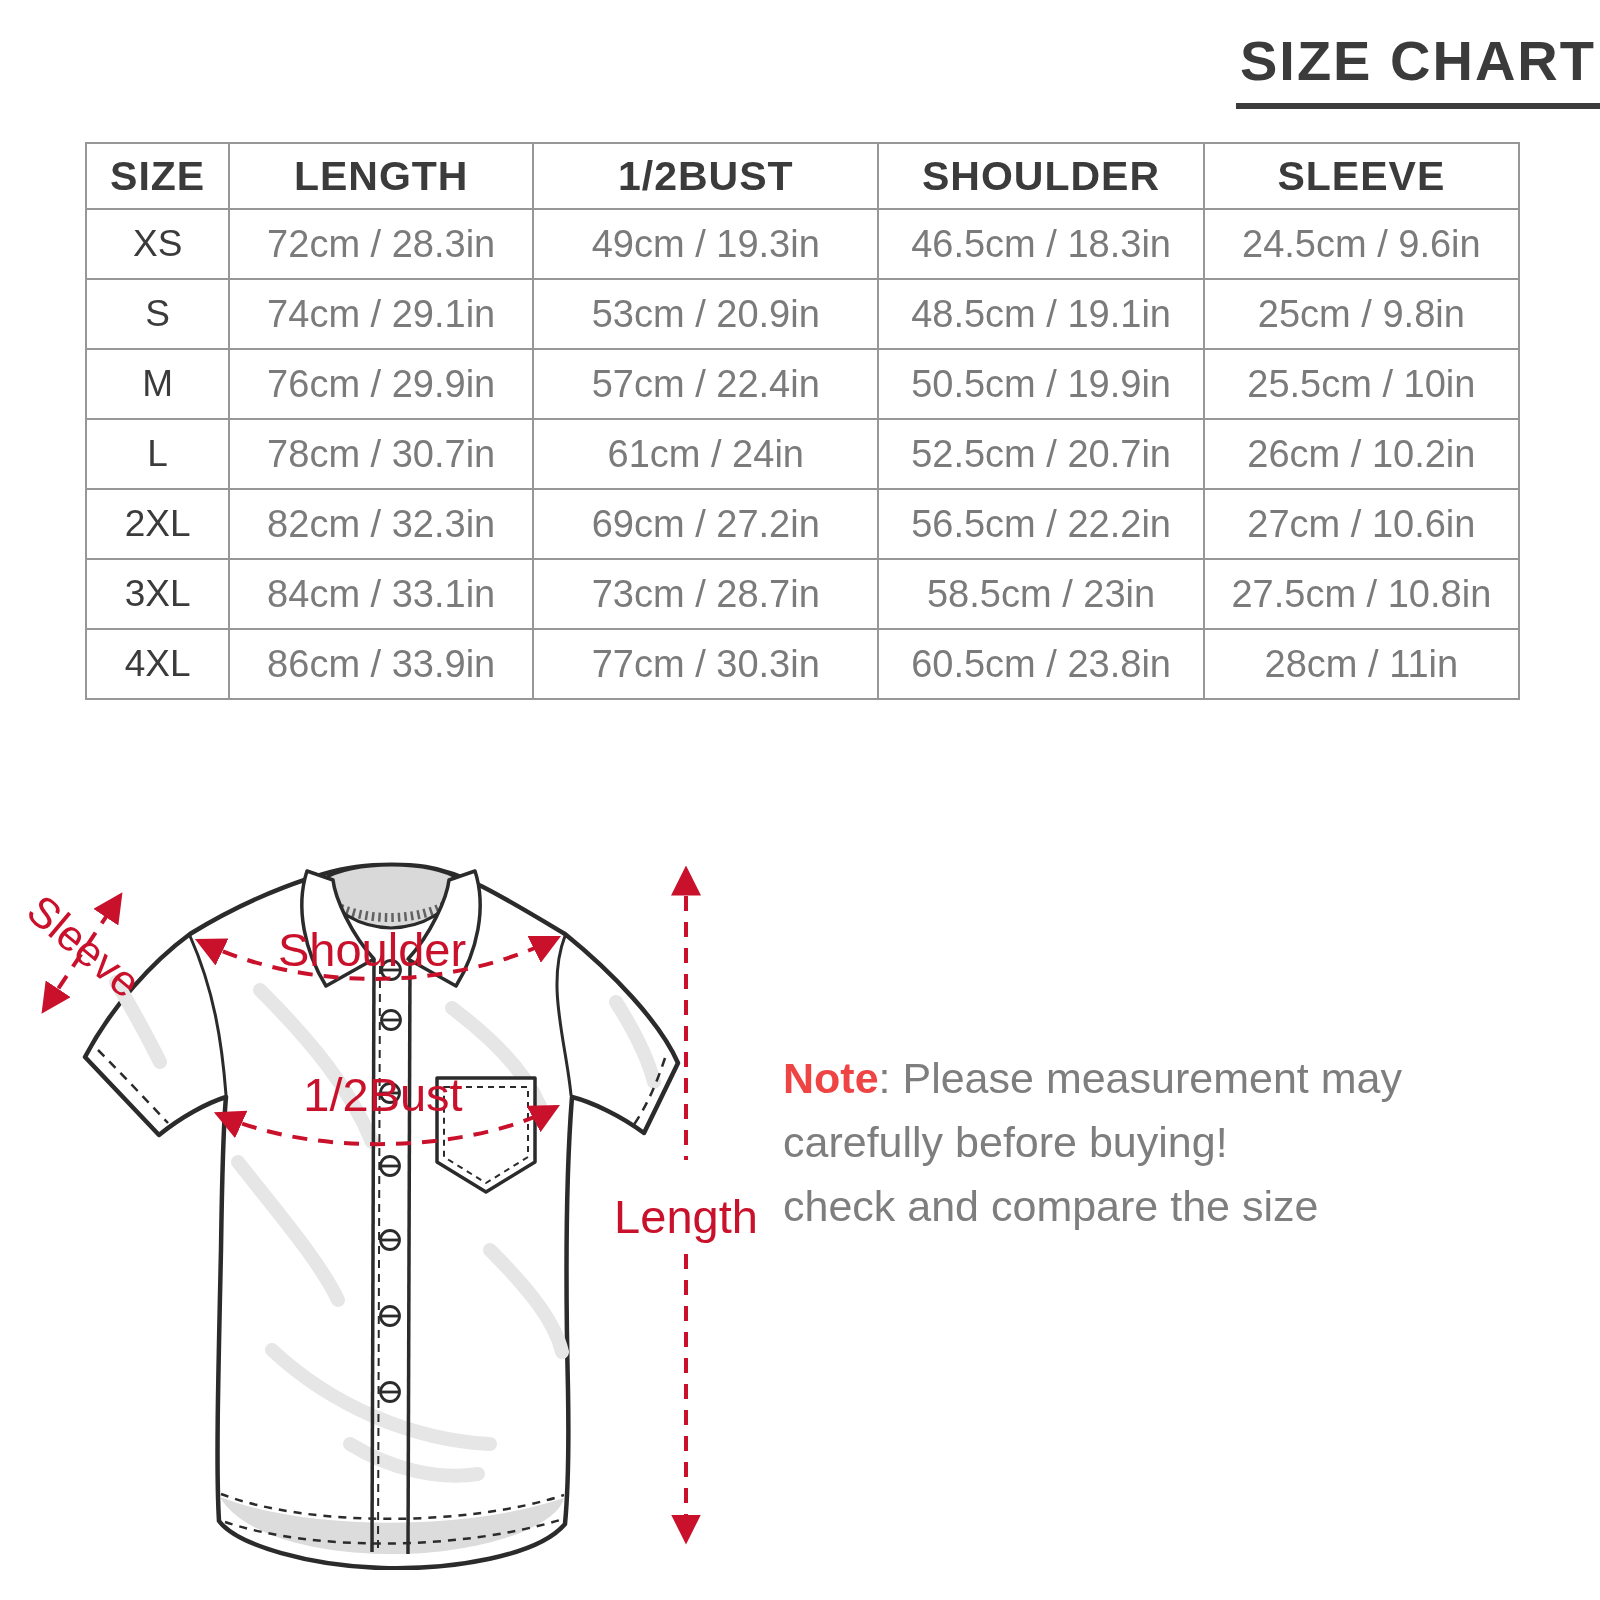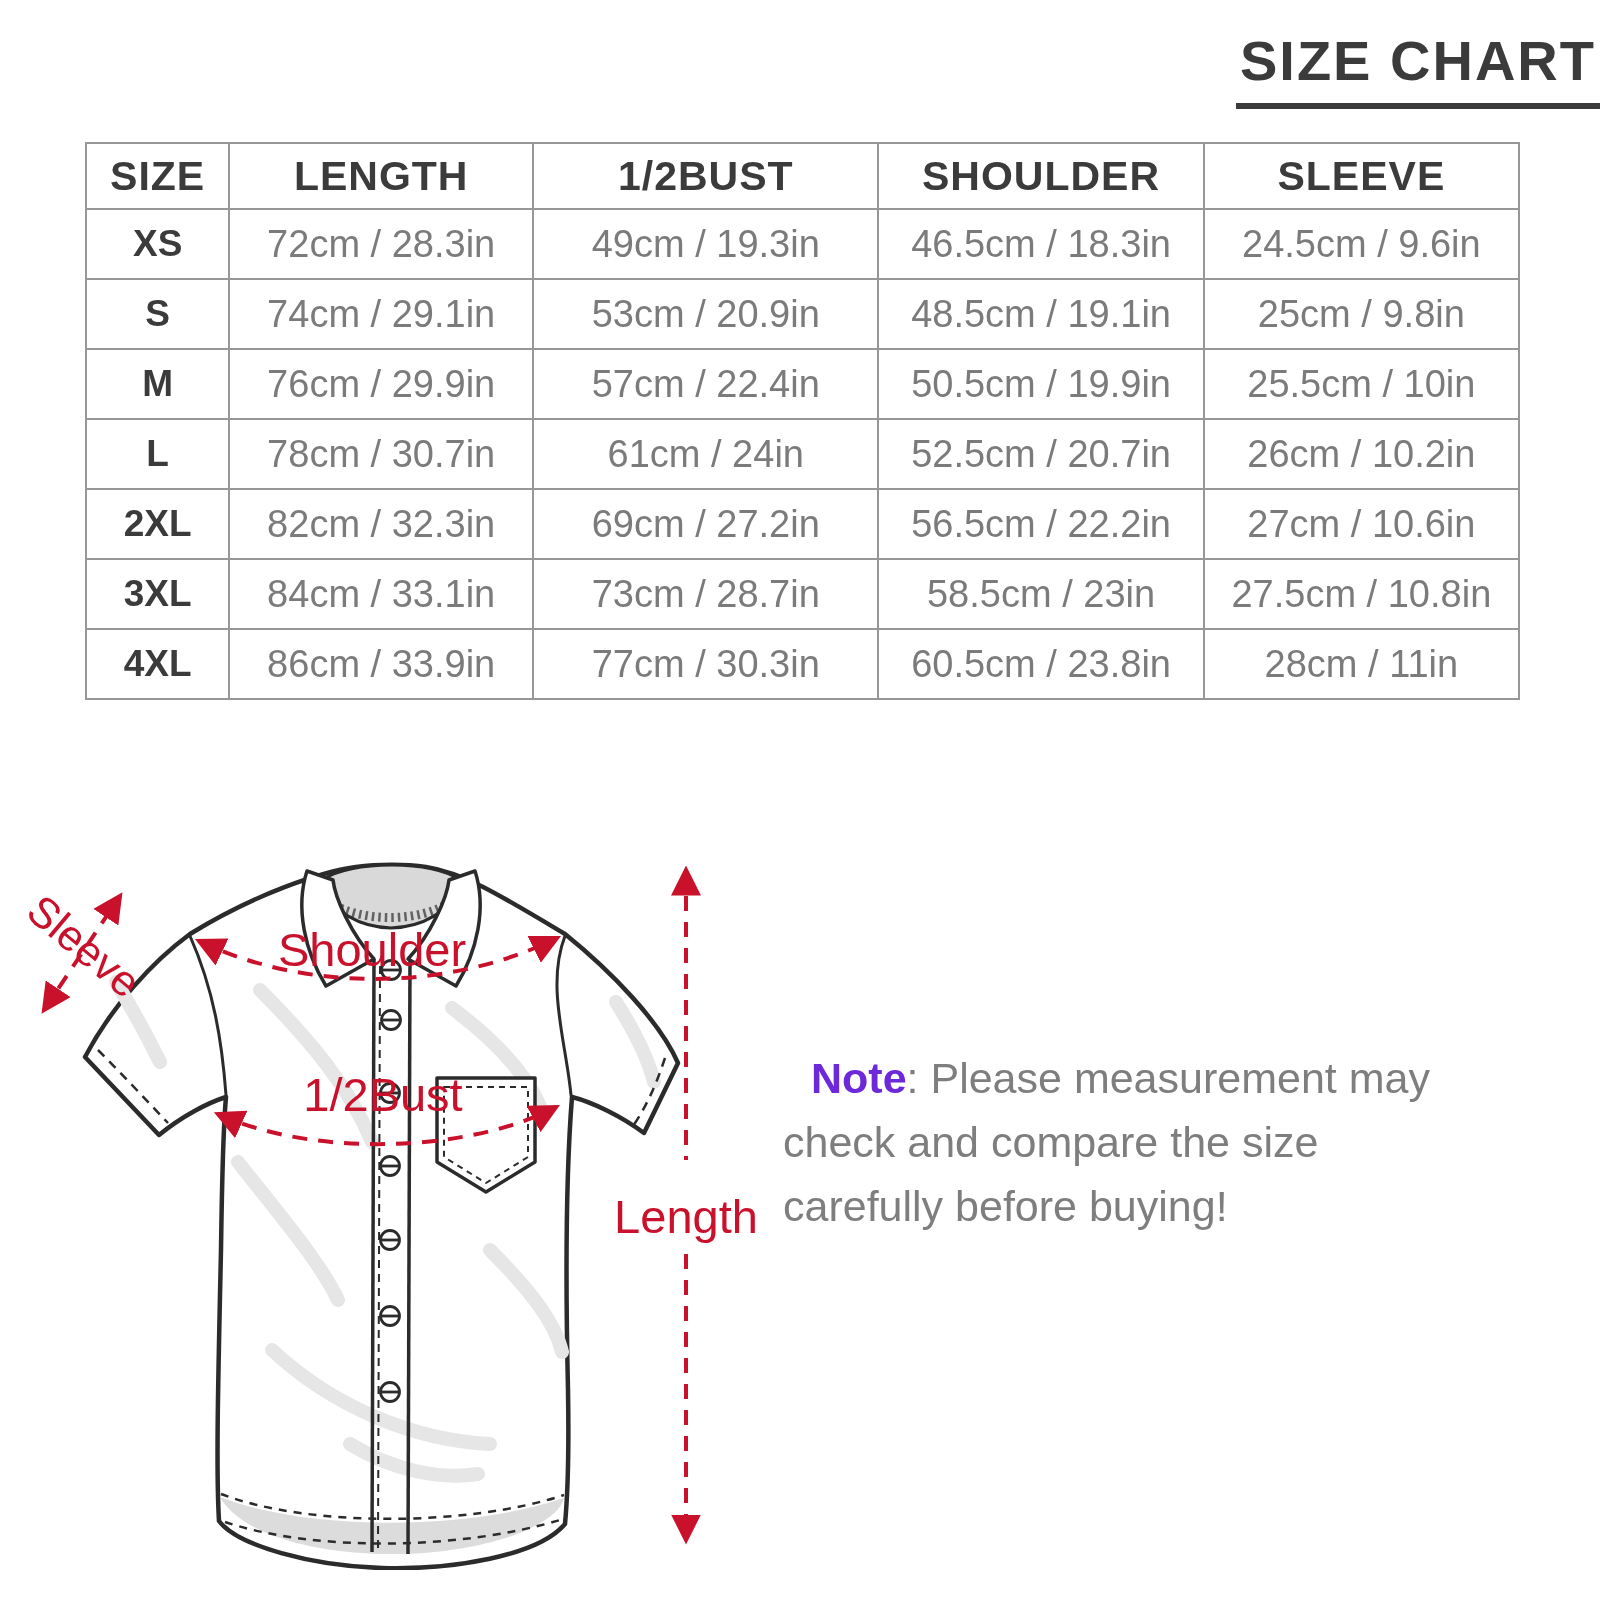--- a/index.html
+++ b/index.html
@@ -27,35 +27,35 @@
   
   .table-wrap{position:absolute;left:85px;top:142px;width:1435px;}
   table{width:100%;border-collapse:collapse;table-layout:fixed;border-radius:16px;}
   th,td{
     border:2px solid var(--border-gray);
     text-align:center;vertical-align:middle;
     background:#fff;
   }
   thead th{height:66px;font-size:41px;font-weight:bold;color:var(--ink);letter-spacing:1px;}
   tbody td{height:70px;font-size:38px;color:var(--value-gray);}
-  tbody td.size-cell{font-weight:bold;color:var(--ink);font-size:37px;}
+  tbody td.size-cell{font-weight:normal;color:var(--ink);font-size:37px;}
 
   
   .diagram{position:absolute;left:20px;top:830px;width:760px;height:740px;}
   .diagram svg{width:100%;height:100%;display:block;}
   .red-stroke{stroke:var(--accent-red);}
   .red-fill{fill:var(--accent-red);}
   .anno-label{font-family:"Liberation Sans",sans-serif;font-weight:normal;}
 
   
   .note{
     position:absolute;left:783px;top:1046px;width:700px;
     font-size:43px;line-height:64px;color:var(--note-gray);
   }
-  .note b{color:#6d28d9;font-weight:bold;margin-left:28px;}
+  .note b{color:#ef4444;font-weight:bold;}
   .note .line{display:block;}
 </style>
 </head>
 <body>
 
 <div class="canvas">
 
   <div class="title-wrap">
     <h1>SIZE CHART</h1>
   </div>
@@ -234,17 +234,17 @@
         <text class="red-fill anno-label" x="64" y="131" font-size="43" text-anchor="middle" transform="rotate(40 64 116)">Sleeve</text>
         <text class="red-fill anno-label" x="352" y="136" font-size="47" text-anchor="middle">Shoulder</text>
         <text class="red-fill anno-label" x="363" y="281" font-size="47" text-anchor="middle">1/2Bust</text>
         <text class="red-fill anno-label" x="666" y="403" font-size="47" text-anchor="middle">Length</text>
       </g>
     </svg>
   </figure>
 
   <aside class="note">
     <span class="line"><b>Note</b><span>: Please measurement may</span></span>
+    <span class="line">carefully before buying!</span>
     <span class="line">check and compare the size</span>
-    <span class="line">carefully before buying!</span>
   </aside>
 
 </div>
 
 </body></html>

